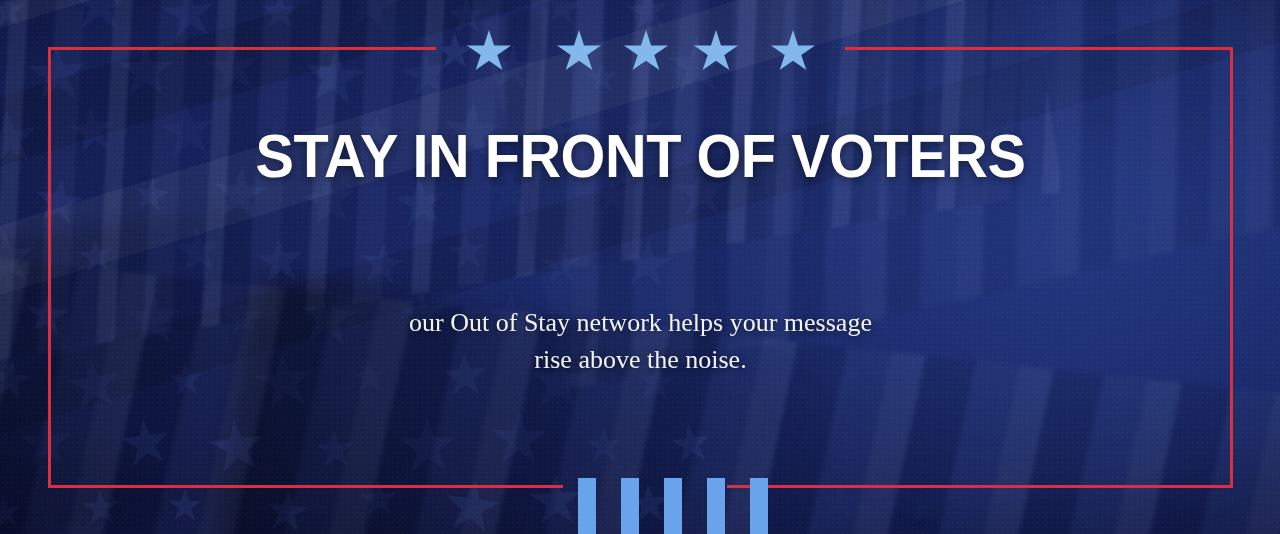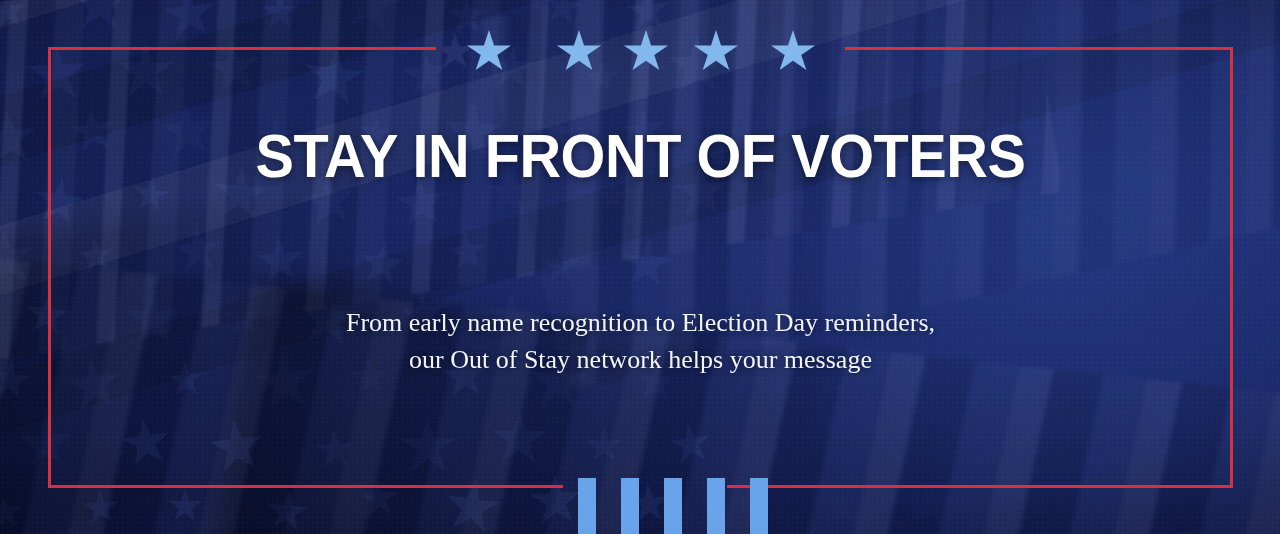--- a/index.html
+++ b/index.html
@@ -354,22 +354,22 @@
       <div class="star" style="left: 623px; background: rgb(130, 184, 236);"></div>
       <div class="star" style="left: 693px; background: rgb(130, 184, 236);"></div>
       <div class="star" style="left: 770px; background: rgb(130, 184, 236);"></div>
     </div>
 
   <div class="content">
     <div class="headline">STAY IN FRONT OF VOTERS</div>
 
 
     <div class="body-copy">
-      <span class="l">From early name recognition to Election Day reminders,</span>
       <span class="l">our Out of Stay network helps your message</span>
+      <span class="l">rise above the noise.</span>
     </div>
   </div>
 
   <div class="bar-row" id="barRow">
       <div class="bar" style="left: 578px; background: rgb(105, 163, 234);"></div>
       <div class="bar" style="left: 621px; background: rgb(105, 163, 234);"></div>
       <div class="bar" style="left: 664px; background: rgb(105, 163, 234);"></div>
       <div class="bar" style="left: 707px; background: rgb(105, 163, 234);"></div>
       <div class="bar" style="left: 750px; background: rgb(105, 163, 234);"></div>
     </div>

